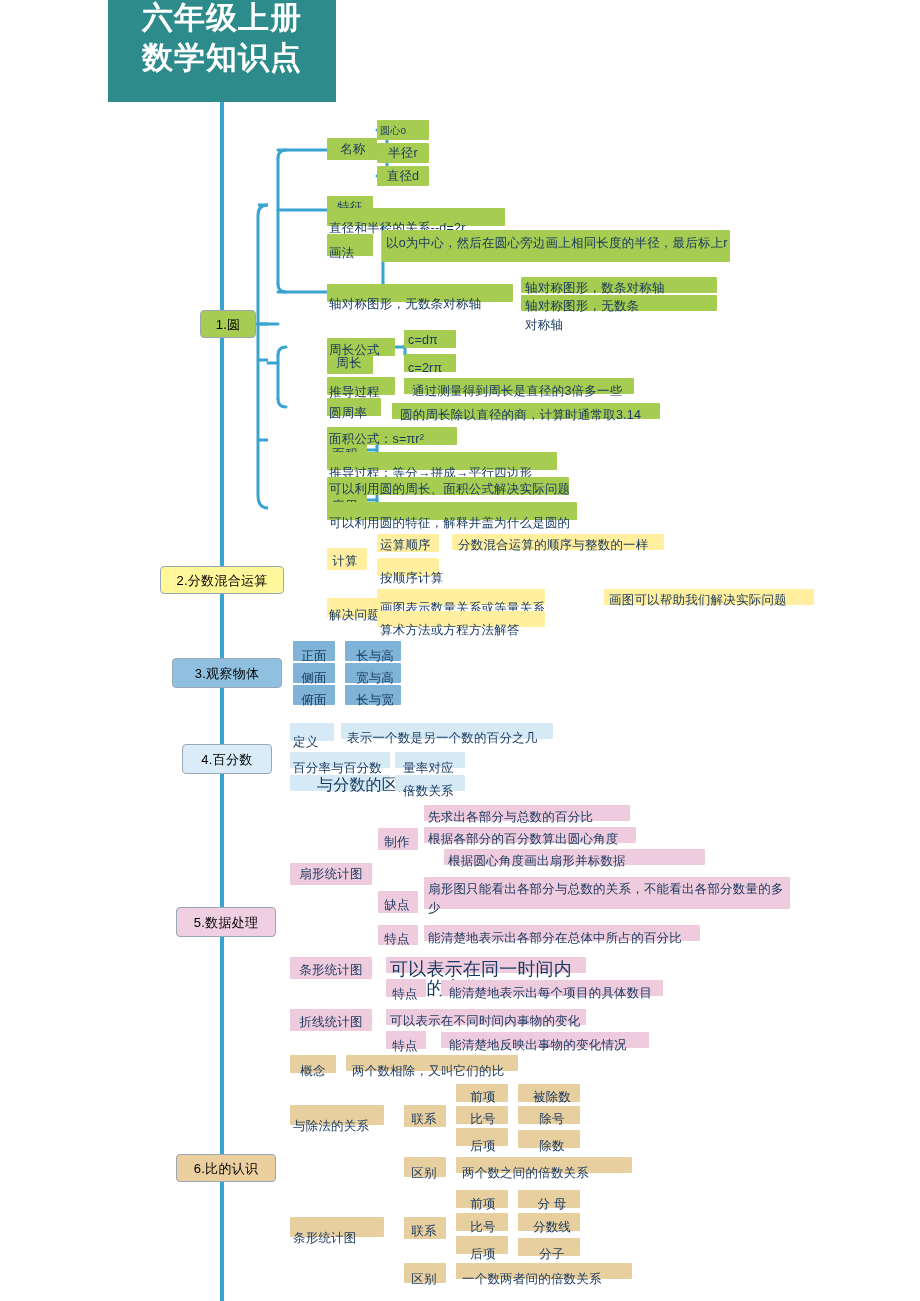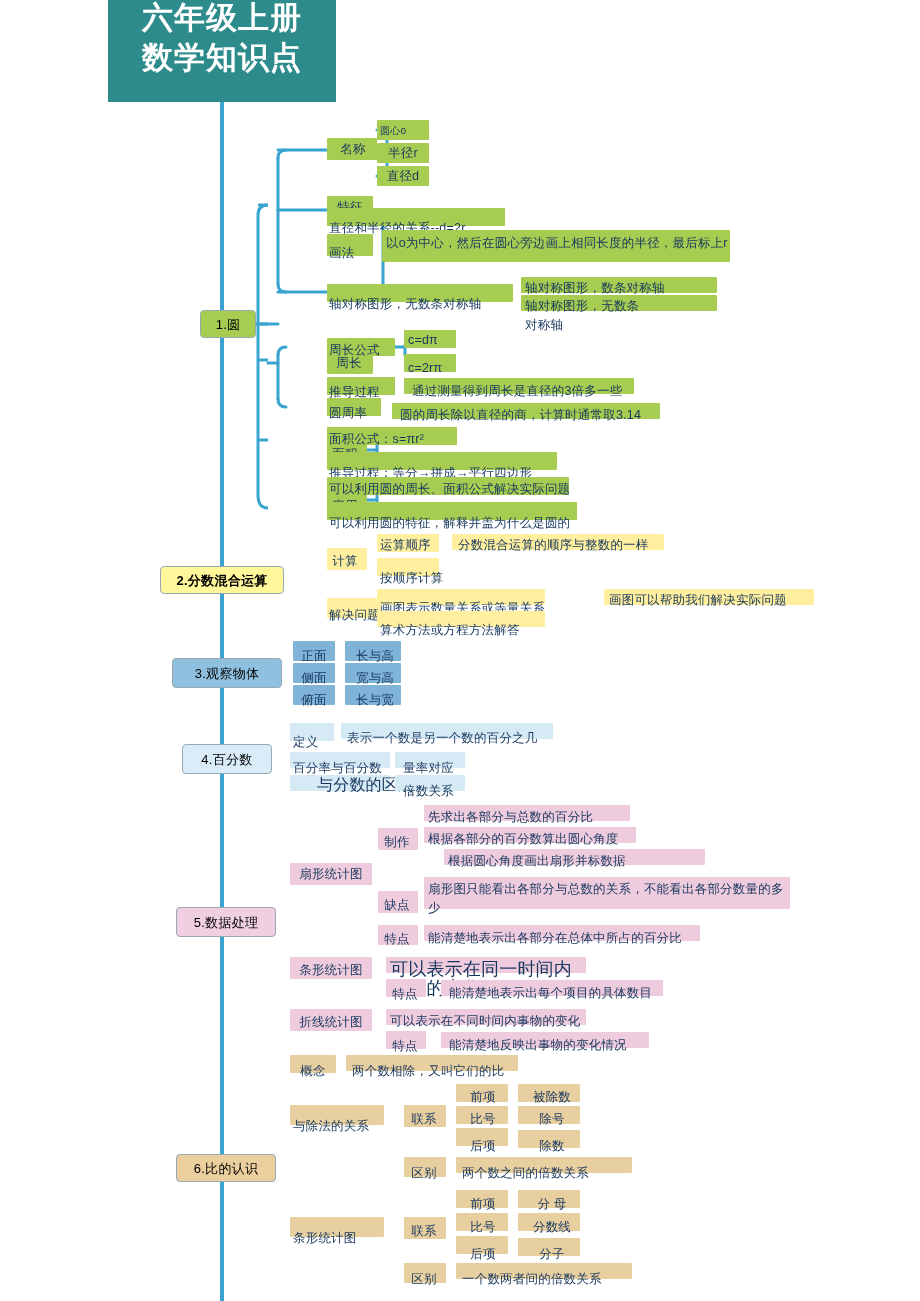--- a/index.html
+++ b/index.html
@@ -82,21 +82,21 @@
     font-size:13px;
     line-height:1;
     display:flex;
     align-items:center;
     justify-content:center;
     letter-spacing:0.3px;
   }
 
   
   .c-green{background:#a6cc52;}
-  .c-yellow{background:#ffef9e;font-weight:bold;}
+  .c-yellow{background:#ffef9e;}
   .c-blue{background:#7fb4d8;}
   .c-lblue{background:#d6eaf5;}
   .c-pink{background:#eecbdd;}
   .c-orange{background:#e8cfa0;}
 
   .sec.c-green{background:#a6cc52;}
   .sec.c-yellow{background:#fff79a;}
   .sec.c-blue{background:#8fc0e0;}
   .sec.c-lblue{background:#d9ecf7;}
   .sec.c-pink{background:#f0cfe0;}

